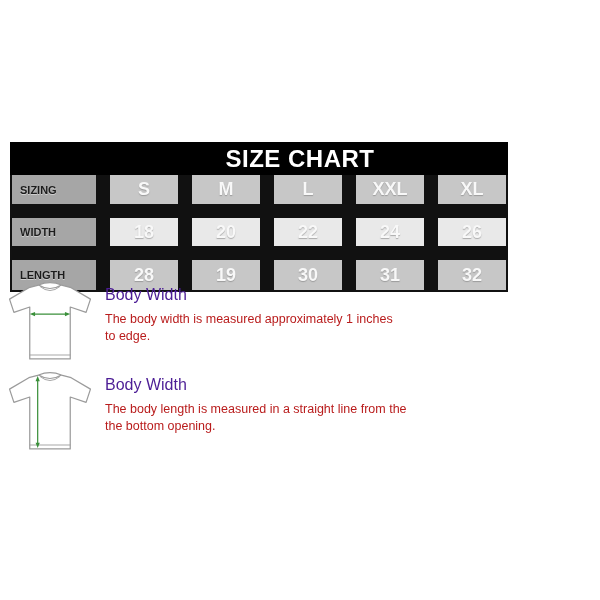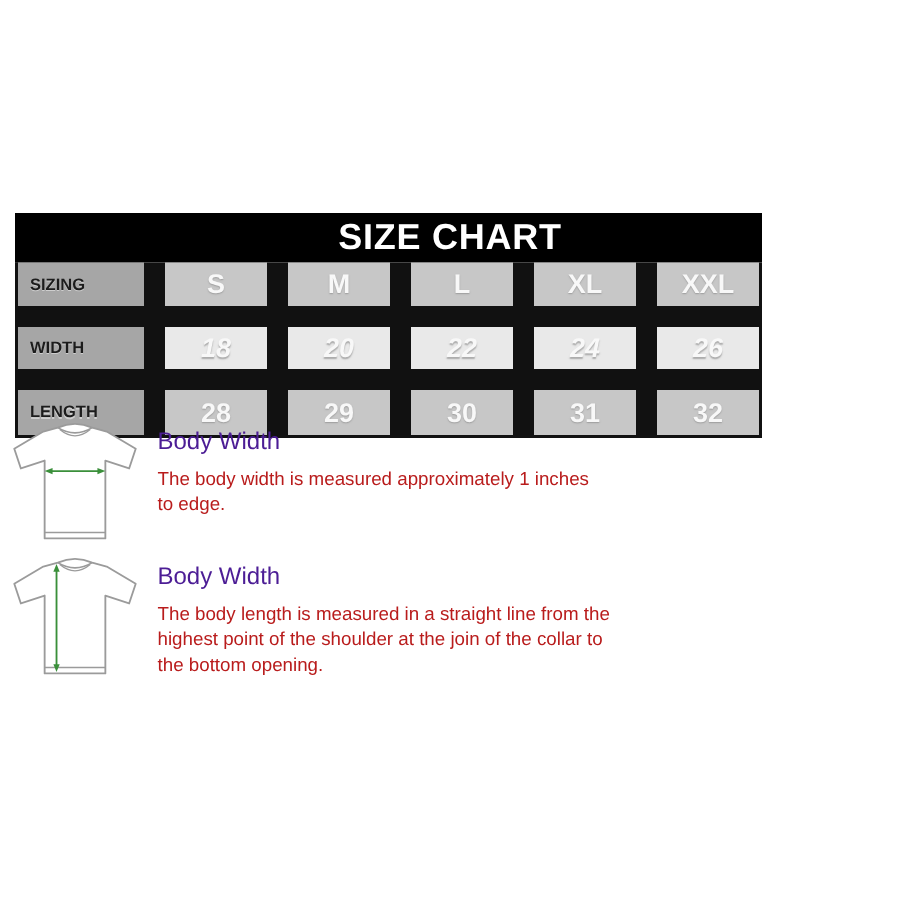--- a/index.html
+++ b/index.html
@@ -27,21 +27,21 @@
     display:flex;align-items:center;justify-content:center;
     font-weight:bold;color:#f8f8f8;font-size:18px;
     text-shadow:0 1px 1px rgba(120,120,120,0.55);
   }
   .cell.label{
     justify-content:flex-start;padding-left:8px;
     background:#a6a6a6;color:#1c1c1c;font-size:11px;
     text-shadow:0 1px 0 rgba(255,255,255,0.45);
   }
   .row-sizing{background:#c7c7c7;}
-  .row-width{background:#e9e9e9;font-style:italic;}
+  .row-width{background:#e9e9e9;}
   .row-length{background:#c7c7c7;}
 
   
   .measure{position:absolute;left:6px;width:588px;}
   .measure-1{top:278px;}
   .measure-2{top:368px;}
   .tee{position:absolute;left:0;top:0;width:88px;height:88px;}
   .measure-text{position:absolute;left:99px;top:8px;width:350px;color:#3d3d3d;}
   .measure-heading{font-size:16px;font-weight:normal;color:#4c1d95;margin:0 0 7px 0;}
   .measure-line{font-size:12.5px;line-height:17px;color:#b91c1c;}
@@ -52,35 +52,35 @@
 <div id="canvas">
 
   <div class="size-chart">
     <div class="chart-header">SIZE CHART</div>
     <div class="grid">
 
       <div class="cell label">SIZING</div>
       <div class="cell row-sizing">S</div>
       <div class="cell row-sizing">M</div>
       <div class="cell row-sizing">L</div>
+      <div class="cell row-sizing">XXL</div>
       <div class="cell row-sizing">XL</div>
-      <div class="cell row-sizing">XXL</div>
       <div class="cell row-sizing">3XL</div>
 
       <div class="cell label">WIDTH</div>
       <div class="cell row-width">18</div>
       <div class="cell row-width">20</div>
       <div class="cell row-width">22</div>
       <div class="cell row-width">24</div>
       <div class="cell row-width">26</div>
       <div class="cell row-width">28</div>
 
       <div class="cell label">LENGTH</div>
       <div class="cell row-length">28</div>
-      <div class="cell row-length">29</div>
+      <div class="cell row-length">19</div>
       <div class="cell row-length">30</div>
       <div class="cell row-length">31</div>
       <div class="cell row-length">32</div>
     </div>
   </div>
 
   <div class="measure measure-1">
     <svg class="tee" viewBox="0 0 100 100" aria-hidden="true">
       <g fill="#ffffff" stroke="#9b9b9b" stroke-width="1.4" stroke-linejoin="round">
         <path d="M37,8 L26,11 L4,24 L9,39 L27,33 L27,92 L73,92 L73,33 L91,39 L96,24 L74,11 L63,8 Q50,2.5 37,8 Z"></path>
@@ -113,18 +113,17 @@
 
       <g stroke="#3a8f3a" fill="#3a8f3a">
         <line x1="36" y1="13" x2="36" y2="87" stroke-width="1.4"></line>
         <polygon points="36,9 33.6,15 38.4,15" stroke="none"></polygon>
         <polygon points="36,91 33.6,85 38.4,85" stroke="none"></polygon>
       </g>
     </svg>
     <div class="measure-text">
       <div class="measure-heading">Body Width</div>
       <div class="measure-line">The body length is measured in a straight line from the</div>
-      <div class="measure-line">highest point of the shoulder at the join of the collar to</div>
       <div class="measure-line">the bottom opening.</div>
     </div>
   </div>
 
 </div>
 
 </body></html>

